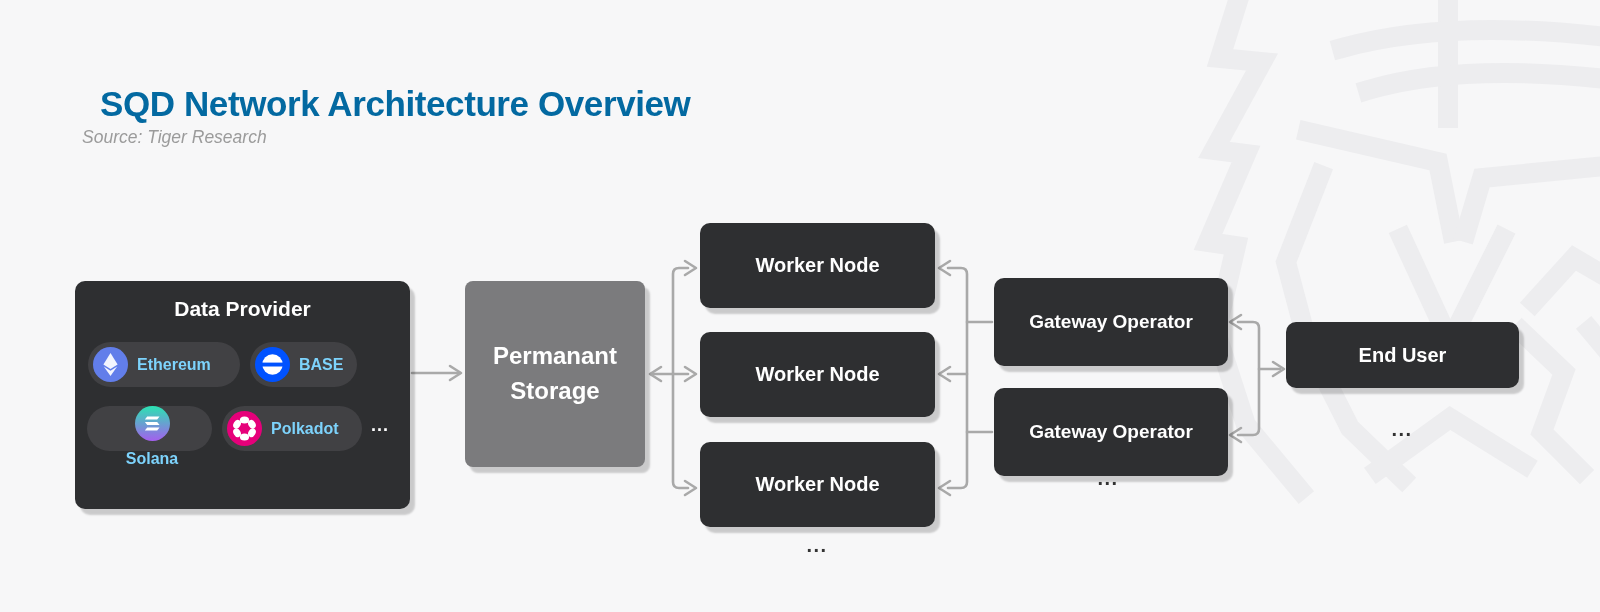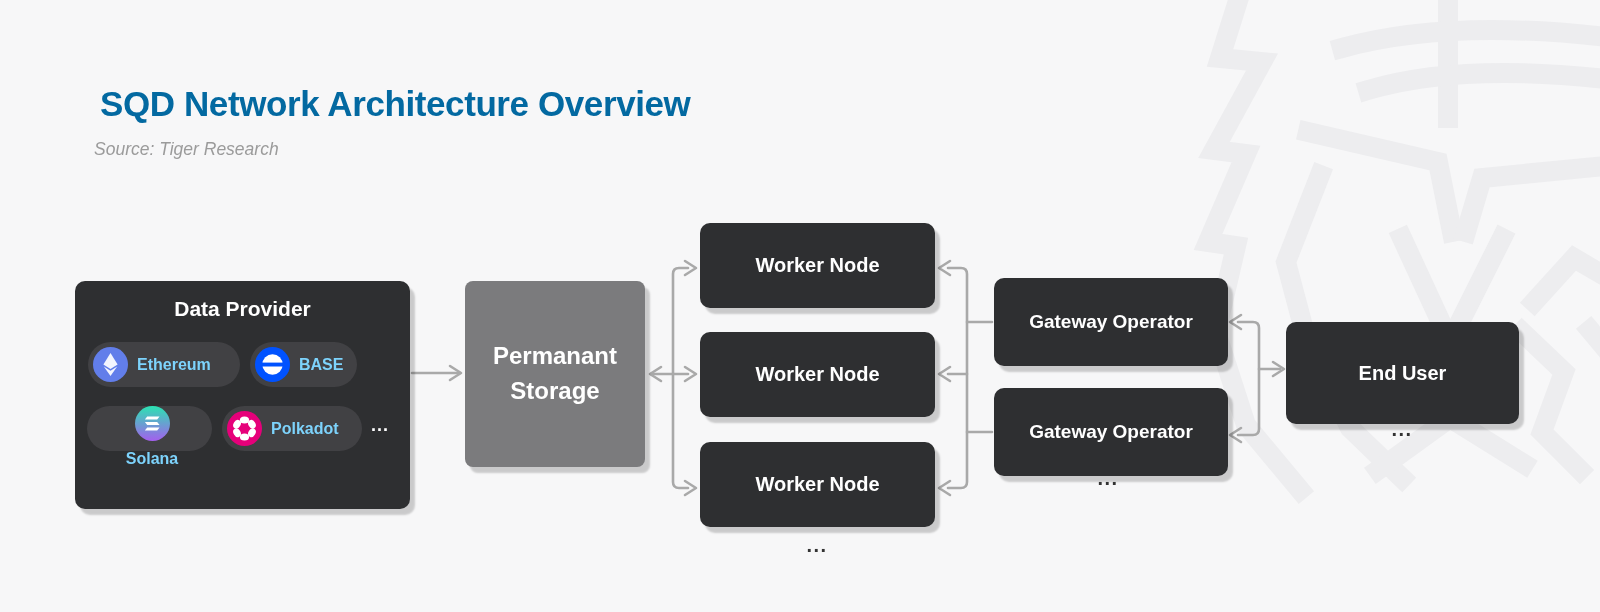--- a/index.html
+++ b/index.html
@@ -7,21 +7,21 @@
     position:relative;width:1600px;height:612px;margin:0 auto;
     background:#f7f7f8;overflow:hidden;
     font-family:"Liberation Sans","DejaVu Sans",sans-serif;
   }
   
   .title{
     position:absolute;left:92px;top:76px;margin:8px;
     font-size:35px;font-weight:800;letter-spacing:-0.4px;color:#0369a1;
   }
   .source{
-    position:absolute;left:82px;top:127px;margin:12px;
+    position:absolute;left:82px;top:127px;margin:0;
     font-size:17.5px;font-style:italic;color:#9b9b9b;
   }
   
   .watermark{position:absolute;left:1150px;top:0;pointer-events:none;}
   
   .box{
     position:absolute;background:#2e2f31;border-radius:10px;
     box-shadow:5px 6px 2px rgba(0,0,0,0.18);
     display:flex;align-items:center;justify-content:center;
     color:#ffffff;font-weight:bold;text-align:center;
@@ -52,21 +52,21 @@
     position:absolute;left:290px;top:134px;width:30px;text-align:center;
     color:#fff;font-weight:800;font-size:18px;letter-spacing:1px;
   }
   
   .storage{left:465px;top:281px;width:180px;height:186px;}
   .wn1{left:700px;top:223px;width:235px;height:85px;}
   .wn2{left:700px;top:332px;width:235px;height:85px;}
   .wn3{left:700px;top:442px;width:235px;height:85px;}
   .gw1{left:994px;top:278px;width:234px;height:88px;}
   .gw2{left:994px;top:388px;width:234px;height:88px;}
-  .eu {left:1286px;top:322px;width:233px;height:102px;}
+  .eu {left:1286px;top:322px;width:233px;height:66px;}
   
   .more{
     position:absolute;width:44px;text-align:center;
     color:#333;font-weight:800;font-size:20px;letter-spacing:1.5px;
   }
   .more-worker{left:795px;top:534px;}
   .more-gw{left:1086px;top:467px;}
   .more-eu{left:1380px;top:418px;}
   
   .connectors{position:absolute;left:0;top:0;}

